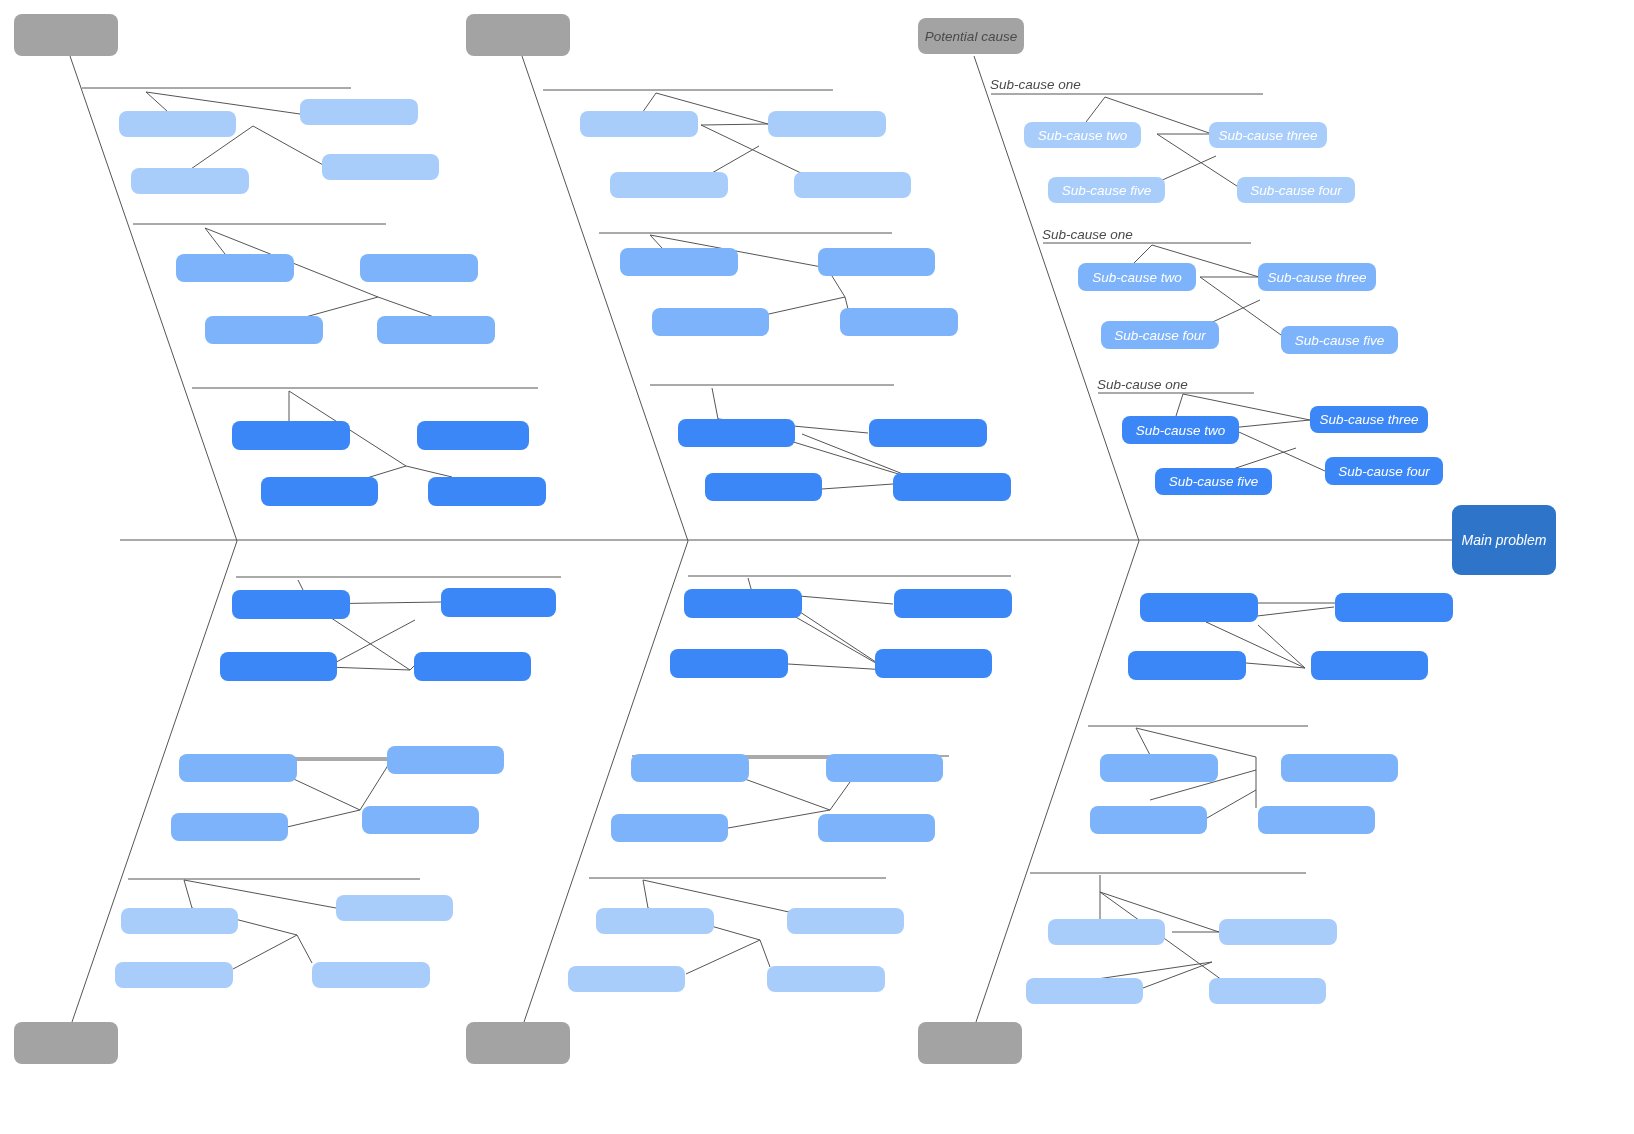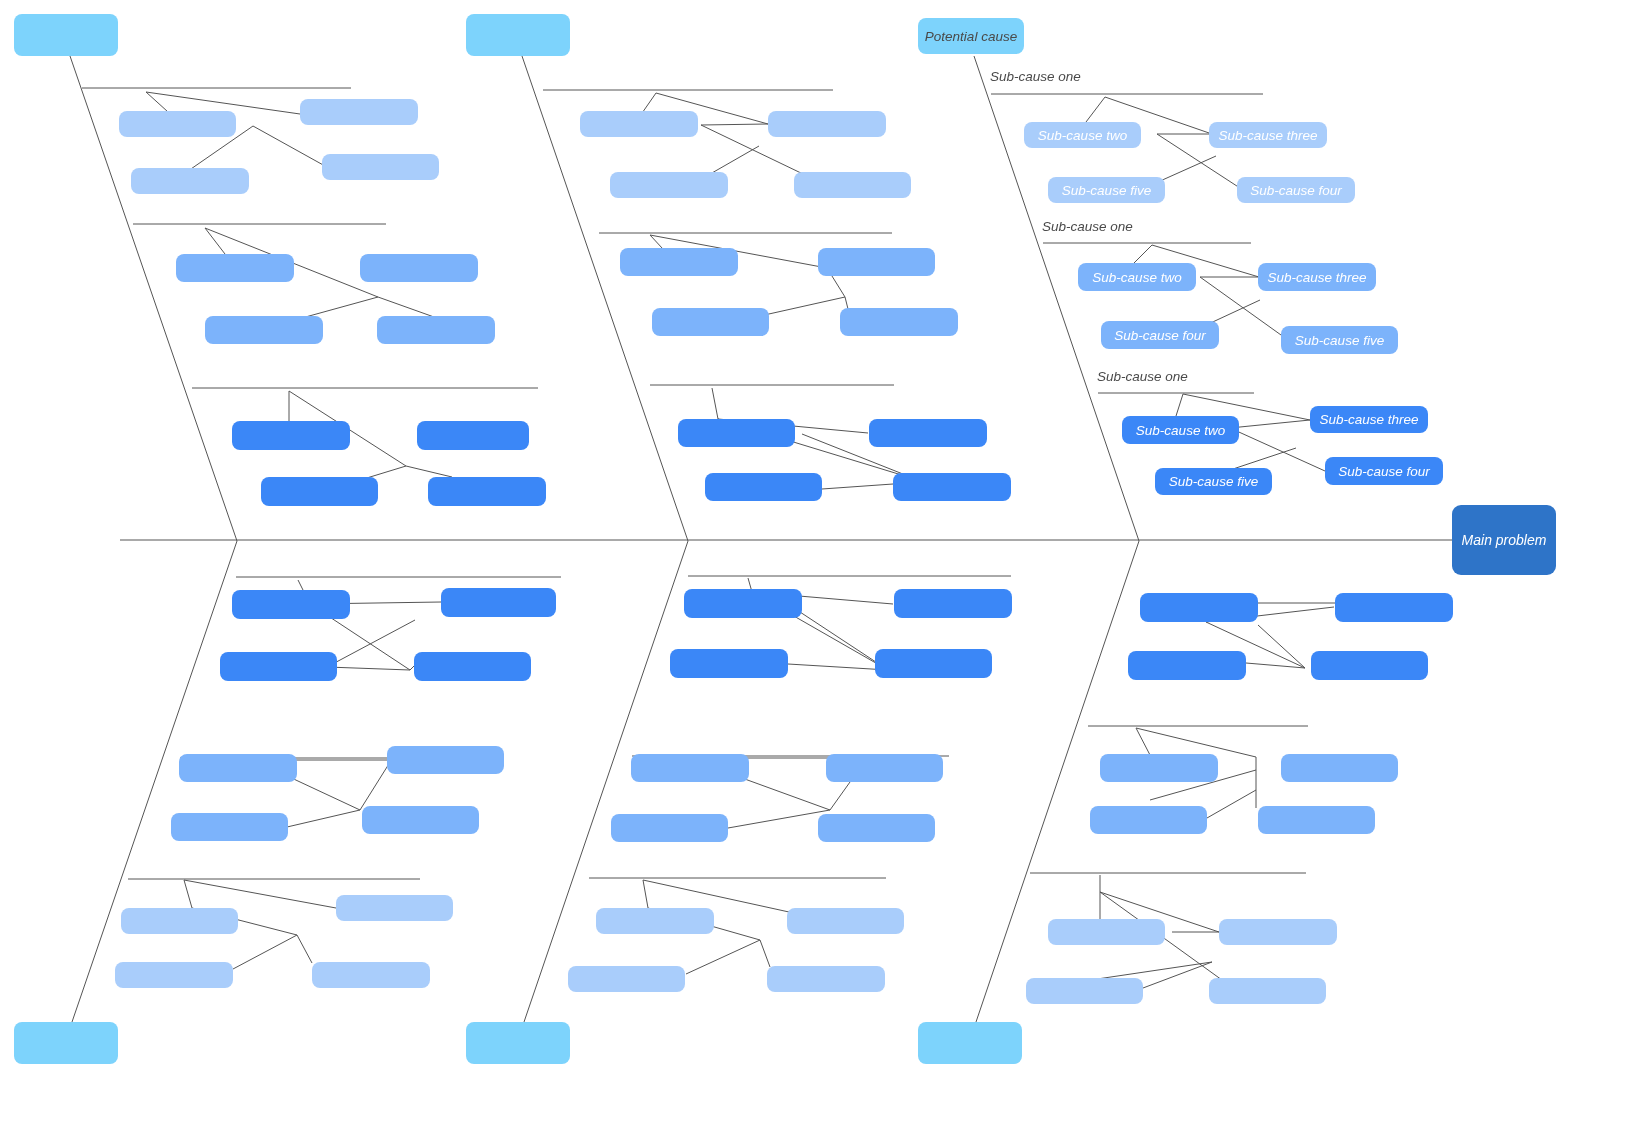--- a/index.html
+++ b/index.html
@@ -11,32 +11,33 @@
     position:absolute;
     border-radius:8px;
     display:flex;align-items:center;justify-content:center;
     font-style:italic;
     font-size:13.5px;
     color:#ffffff;
     white-space:nowrap;
     box-sizing:border-box;
     padding:0 8px;
   }
-  .tone-cat   {background:#7dd3fc;color:#4a4a4a;}   
+  .tone-cat   {background:#a3a3a3;color:#4a4a4a;}   
   .tone-light {background:#a9cdfb;}                  
   .tone-mid   {background:#7cb3fb;}                  
   .tone-dark  {background:#3b87f7;}                  
   .tone-main  {background:#2e74c8;color:#ffffff;font-size:14px;border-radius:9px;}
 
   .bone-label{
     position:absolute;
     font-style:italic;
     font-size:13.5px;
     color:#4a4a4a;
     white-space:nowrap;
+    margin-top:8px;
   }
 </style>
 </head>
 <body>
 
 <div id="stage">
 
   <svg class="bones" viewBox="0 0 1634 1134">
     <g stroke="#555555" stroke-width="1" fill="none" shape-rendering="geometricPrecision">
 

